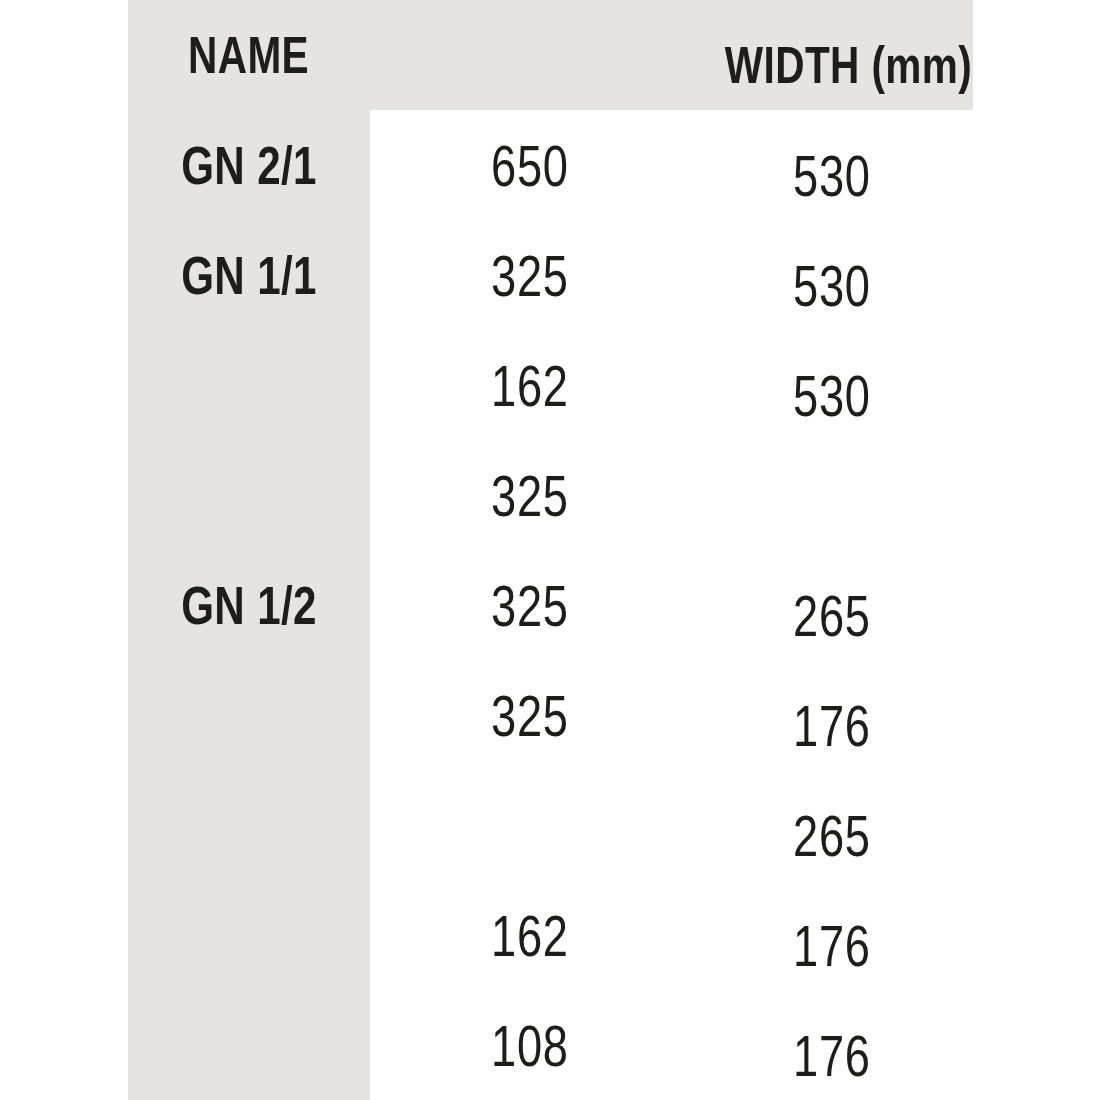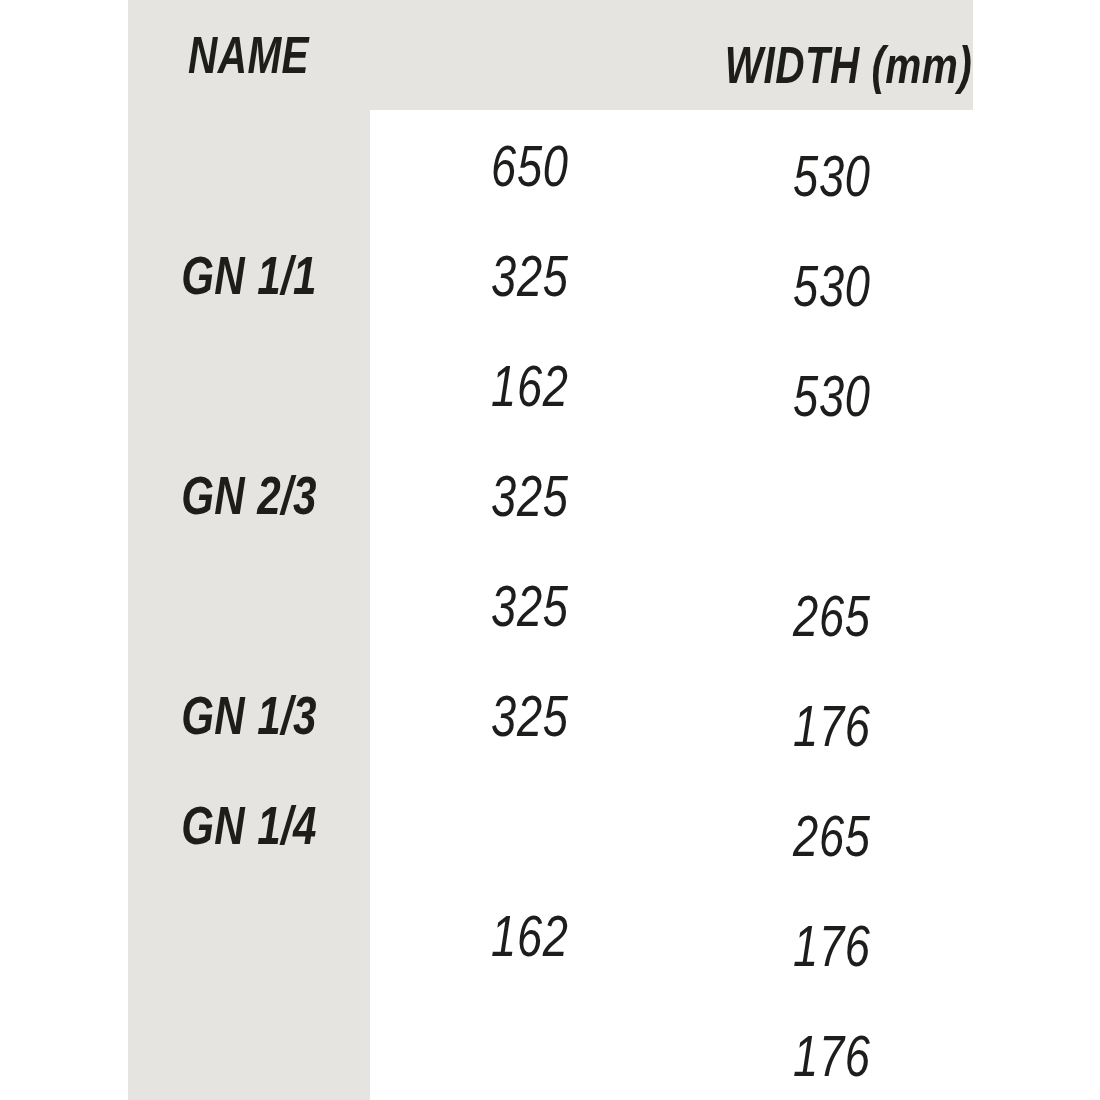--- a/index.html
+++ b/index.html
@@ -24,21 +24,21 @@
     width: 845px; height: 110px;
     background: #e5e4e1;
   }
   .rows { position: absolute; inset: 0; }
   .row {
     display: grid;
     grid-template-columns: 128px 242px 320px 283px 1fr;
     height: 110px;
     align-items: center;
   }
-  .cell { text-align: center; white-space: nowrap; font-style: italic; }
+  .cell { text-align: center; white-space: nowrap; }
   .cell.c-name  { grid-column: 2; }
   .cell.c-len   { grid-column: 3; }
   .cell.c-wid   { grid-column: 4; margin-top: 20px; }
   .condensed {
     display: inline-block;
     transform: scaleX(0.78);
     transform-origin: 50% 50%;
   }
   .hdr-text  { font-size: 52px; font-weight: 700; letter-spacing: 0.5px; }
   .name-text { font-size: 54px; font-weight: 700; letter-spacing: 0.5px; }
@@ -52,59 +52,59 @@
   <div class="strip-header" style="background: rgb(229, 228, 225);"></div>
 
   <div class="rows">
 
     <div class="row">
       <div class="cell c-name"><span class="condensed hdr-text">NAME</span></div>
       <div class="cell c-wid"><span class="condensed hdr-text">WIDTH (mm)</span></div>
     </div>
 
     <div class="row">
+      <div class="cell c-name"><span class="condensed name-text">GN 2/1</span></div>
       <div class="cell c-len"><span class="condensed num-text">650</span></div>
       <div class="cell c-wid"><span class="condensed num-text">530</span></div>
     </div>
 
     <div class="row">
       <div class="cell c-name"><span class="condensed name-text">GN 1/1</span></div>
       <div class="cell c-len"><span class="condensed num-text">325</span></div>
       <div class="cell c-wid"><span class="condensed num-text">530</span></div>
     </div>
 
     <div class="row">
       <div class="cell c-len"><span class="condensed num-text">162</span></div>
       <div class="cell c-wid"><span class="condensed num-text">530</span></div>
     </div>
 
     <div class="row">
-      <div class="cell c-name"><span class="condensed name-text">GN 2/3</span></div>
       <div class="cell c-len"><span class="condensed num-text">325</span></div>
     </div>
 
     <div class="row">
+      <div class="cell c-name"><span class="condensed name-text">GN 1/2</span></div>
       <div class="cell c-len"><span class="condensed num-text">325</span></div>
       <div class="cell c-wid"><span class="condensed num-text">265</span></div>
     </div>
 
     <div class="row">
-      <div class="cell c-name"><span class="condensed name-text">GN 1/3</span></div>
       <div class="cell c-len"><span class="condensed num-text">325</span></div>
       <div class="cell c-wid"><span class="condensed num-text">176</span></div>
     </div>
 
     <div class="row">
-      <div class="cell c-name"><span class="condensed name-text">GN 1/4</span></div>
       <div class="cell c-wid"><span class="condensed num-text">265</span></div>
     </div>
 
     <div class="row">
       <div class="cell c-len"><span class="condensed num-text">162</span></div>
       <div class="cell c-wid"><span class="condensed num-text">176</span></div>
     </div>
 
     <div class="row">
+      <div class="cell c-len"><span class="condensed num-text">108</span></div>
       <div class="cell c-wid"><span class="condensed num-text">176</span></div>
     </div>
 
   </div>
 </div>
 
 </body></html>

